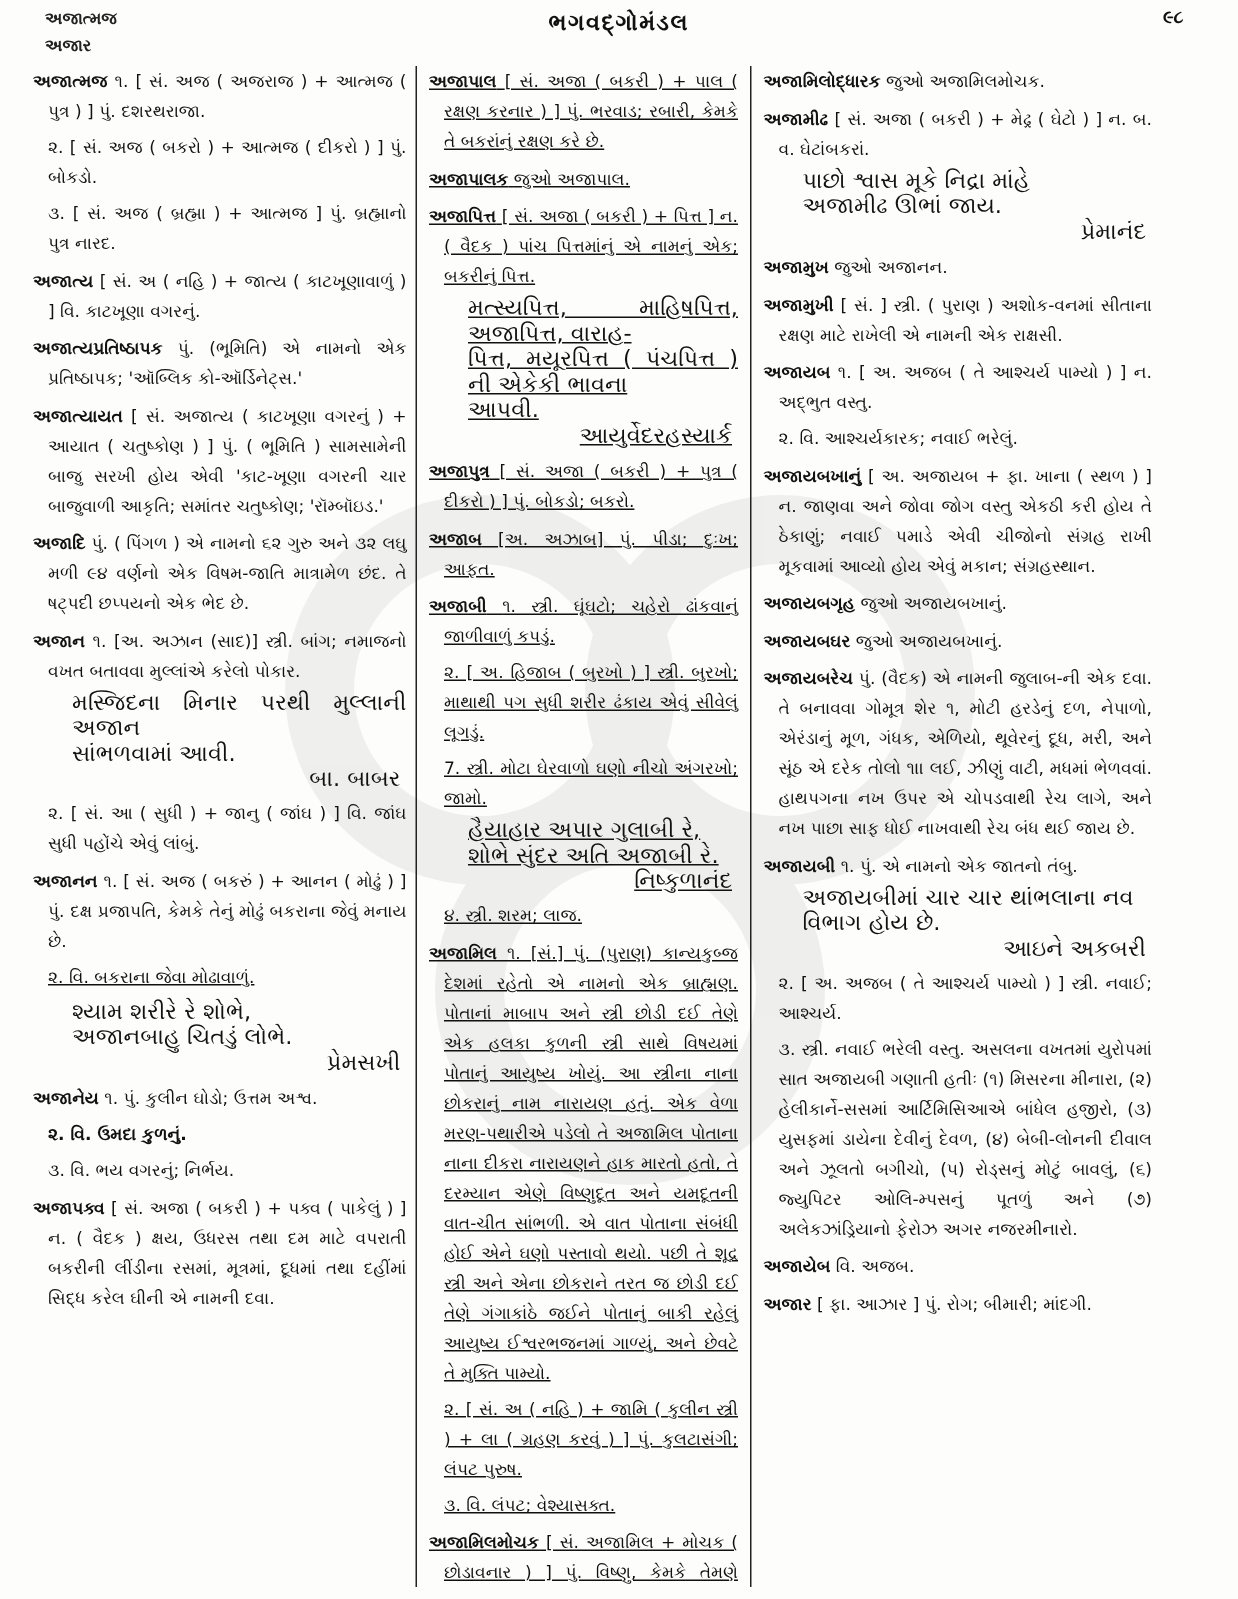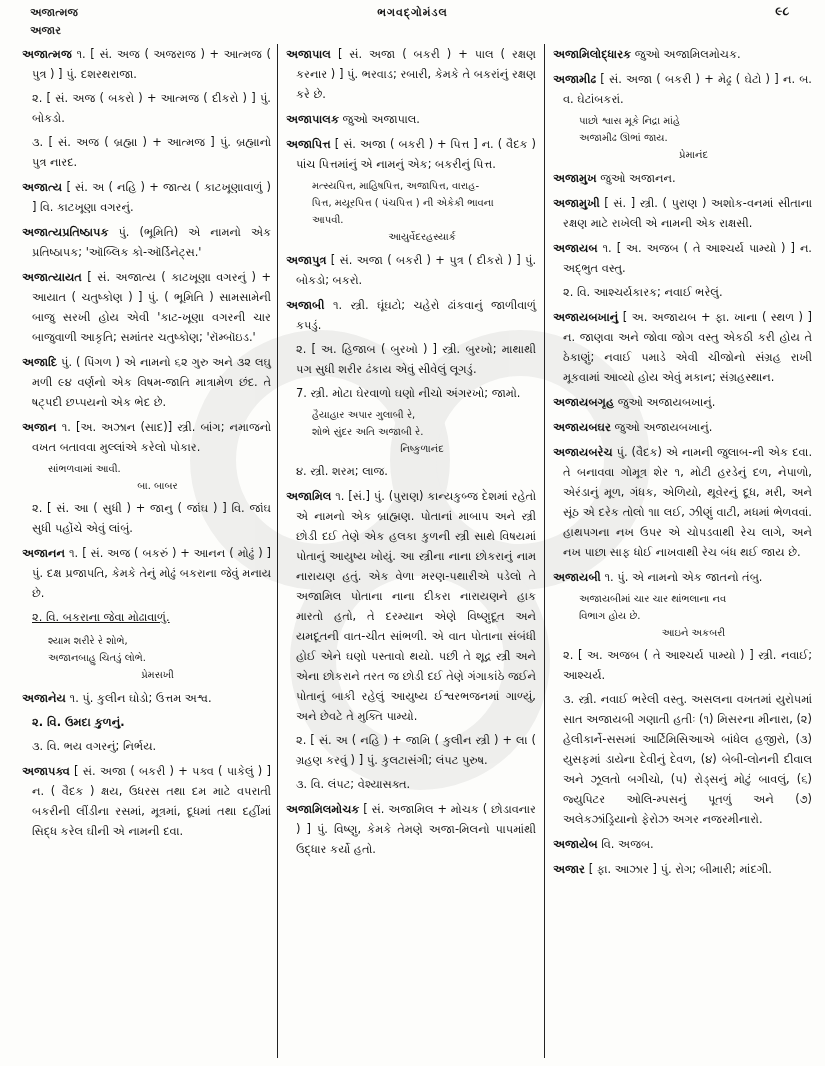--- a/index.html
+++ b/index.html
@@ -4,34 +4,34 @@
 <style>
   * { box-sizing: border-box; margin: 0; padding: 0; }
   html, body { width: 825px; height: 1066px; background: #fdfdfb; overflow: hidden; }
   body { font-family: "DejaVu Sans", sans-serif; color: #111; position: relative; }
   .watermark { position: absolute; left: 190px; top: 330px; width: 460px; height: 460px; pointer-events: none; opacity: 0.07; }
   .watermark .ring { position: absolute; border: 46px solid #333; border-radius: 50%; }
   .header { position: absolute; top: 0; left: 0; width: 825px; height: 42px; }
   .guide { position: absolute; left: 30px; font-size: 11px; font-weight: bold; color: #222; }
   .guide.top { top: 6px; }
   .guide.bottom { top: 24px; }
-  .title { position: absolute; left: 0; right: 0; top: 6px; text-align: center; font-size: 11px; font-weight: bold; letter-spacing: 1px; }
+  .title { position: absolute; left: 0; right: 0; top: 6px; text-align: center; font-size: 15px; font-weight: bold; letter-spacing: 1px; }
   .pagenum { position: absolute; right: 36px; top: 4px; font-size: 12px; font-weight: bold; }
   .columns { position: absolute; top: 44px; left: 22px; width: 790px; height: 1014px; display: flex; }
   .col { height: 100%; overflow: hidden; font-size: 11.4px; line-height: 20px; }
   .col1 { width: 255px; padding-right: 6px; }
-  .col2 { width: 268px; padding: 0 8px; border-left: 1.6px solid #222; border-right: 1.6px solid #222; }
+  .col2 { width: 224px; padding: 0 8px; border-left: 1.6px solid #222; border-right: 1.6px solid #222; text-decoration: underline; }
   .col3 { width: 267px; padding-left: 8px; }
   .entry { margin-bottom: 5px; text-align: justify; }
   .entry .body { padding-left: 10px; text-indent: -10px; display: block; }
   .hw { font-weight: bold; }
   .sense { display: block; padding-left: 10px; margin-top: 4px; }
-  .quote { display: block; padding-left: 26px; font-size: 10px; line-height: 17px; margin: 3px 0; }
+  .quote { display: block; padding-left: 26px; font-size: 15px; line-height: 17px; margin: 3px 0; }
   .quote .qline { display: block; }
-  .quote .src { display: block; text-align: center; padding-right: 4px; }
+  .quote .src { display: block; text-align: right; padding-right: 4px; }
 </style>
 </head>
 <body>
 
 <div class="watermark">
   <div class="ring" style="left:0;top:0;width:260px;height:260px;"></div>
   <div class="ring" style="left:200px;top:0;width:260px;height:260px;"></div>
   <div class="ring" style="left:100px;top:200px;width:260px;height:260px;"></div>
 </div>
 
@@ -61,20 +61,21 @@
       </div>
       <div class="entry">
         <span class="body"><span class="hw">અજાત્યાયત</span> <span>[ સં. અજાત્ય ( કાટખૂણા વગરનું ) + આયાત ( ચતુષ્કોણ ) ] પું. ( ભૂમિતિ ) સામસામેની બાજુ સરખી હોય એવી 'કાટ-ખૂણા વગરની ચાર બાજુવાળી આકૃતિ; સમાંતર ચતુષ્કોણ; 'રૉમ્બૉઇડ.'</span></span>
       </div>
       <div class="entry">
         <span class="body"><span class="hw">અજાદિ</span> <span>પું. ( પિંગળ ) એ નામનો ૬૨ ગુરુ અને ૩૨ લઘુ મળી ૯૪ વર્ણનો એક વિષમ-જાતિ માત્રામેળ છંદ. તે ષટ્પદી છપ્પયનો એક ભેદ છે.</span></span>
       </div>
       <div class="entry">
         <span class="body"><span class="hw">અજાન</span> <span>૧. [અ. અઝાન (સાદ)] સ્ત્રી. બાંગ; નમાજનો વખત બતાવવા મુલ્લાંએ કરેલો પોકાર.</span></span>
         <span class="quote">
+          <span class="qline">મસ્જિદના મિનાર પરથી મુલ્લાની અજાન</span>
           <span class="qline">સાંભળવામાં આવી.</span>
           <span class="src">બા. બાબર</span>
         </span>
       </div>
       <div class="entry" style="margin-top: -1px;">
         <span class="sense">૨. [ સં. આ ( સુધી ) + જાનુ ( જાંઘ ) ] વિ. જાંઘ સુધી પહોંચે એવું લાંબું.</span>
       </div>
       <div class="entry">
         <span class="body"><span class="hw">અજાનન</span> <span>૧. [ સં. અજ ( બકરું ) + આનન ( મોઢું ) ] પું. દક્ષ પ્રજાપતિ, કેમકે તેનું મોઢું બકરાના જેવું મનાય છે.</span></span>
       </div>
@@ -114,20 +115,23 @@
           <span class="qline">મત્સ્યપિત્ત, માહિષપિત્ત, અજાપિત્ત, વારાહ-</span>
           <span class="qline">પિત્ત, મયૂરપિત્ત ( પંચપિત્ત ) ની એકેકી ભાવના</span>
           <span class="qline">આપવી.</span>
           <span class="src">આયુર્વેદરહસ્યાર્ક</span>
         </span>
       </div>
       <div class="entry">
         <span class="body"><span class="hw">અજાપુત્ર</span> <span>[ સં. અજા ( બકરી ) + પુત્ર ( દીકરો ) ] પું. બોકડો; બકરો.</span></span>
       </div>
       <div class="entry">
+        <span class="body"><span class="hw">અજાબ</span> <span>[અ. અઝાબ] પું. પીડા; દુઃખ; આફત.</span></span>
+      </div>
+      <div class="entry">
         <span class="body"><span class="hw">અજાબી</span> <span>૧. સ્ત્રી. ઘૂંઘટો; ચહેરો ઢાંકવાનું જાળીવાળું કપડું.</span></span>
       </div>
       <div class="entry" style="margin-top: -1px;">
         <span class="sense">૨. [ અ. હિજાબ ( બુરખો ) ] સ્ત્રી. બુરખો; માથાથી પગ સુધી શરીર ઢંકાય એવું સીવેલું લૂગડું.</span>
       </div>
       <div class="entry" style="margin-top: -1px;">
         <span class="sense">7. સ્ત્રી. મોટા ઘેરવાળો ઘણો નીચો અંગરખો; જામો.</span>
         <span class="quote">
           <span class="qline">હૈયાહાર અપાર ગુલાબી રે,</span>
           <span class="qline">શોભે સુંદર અતિ અજાબી રે.</span>

